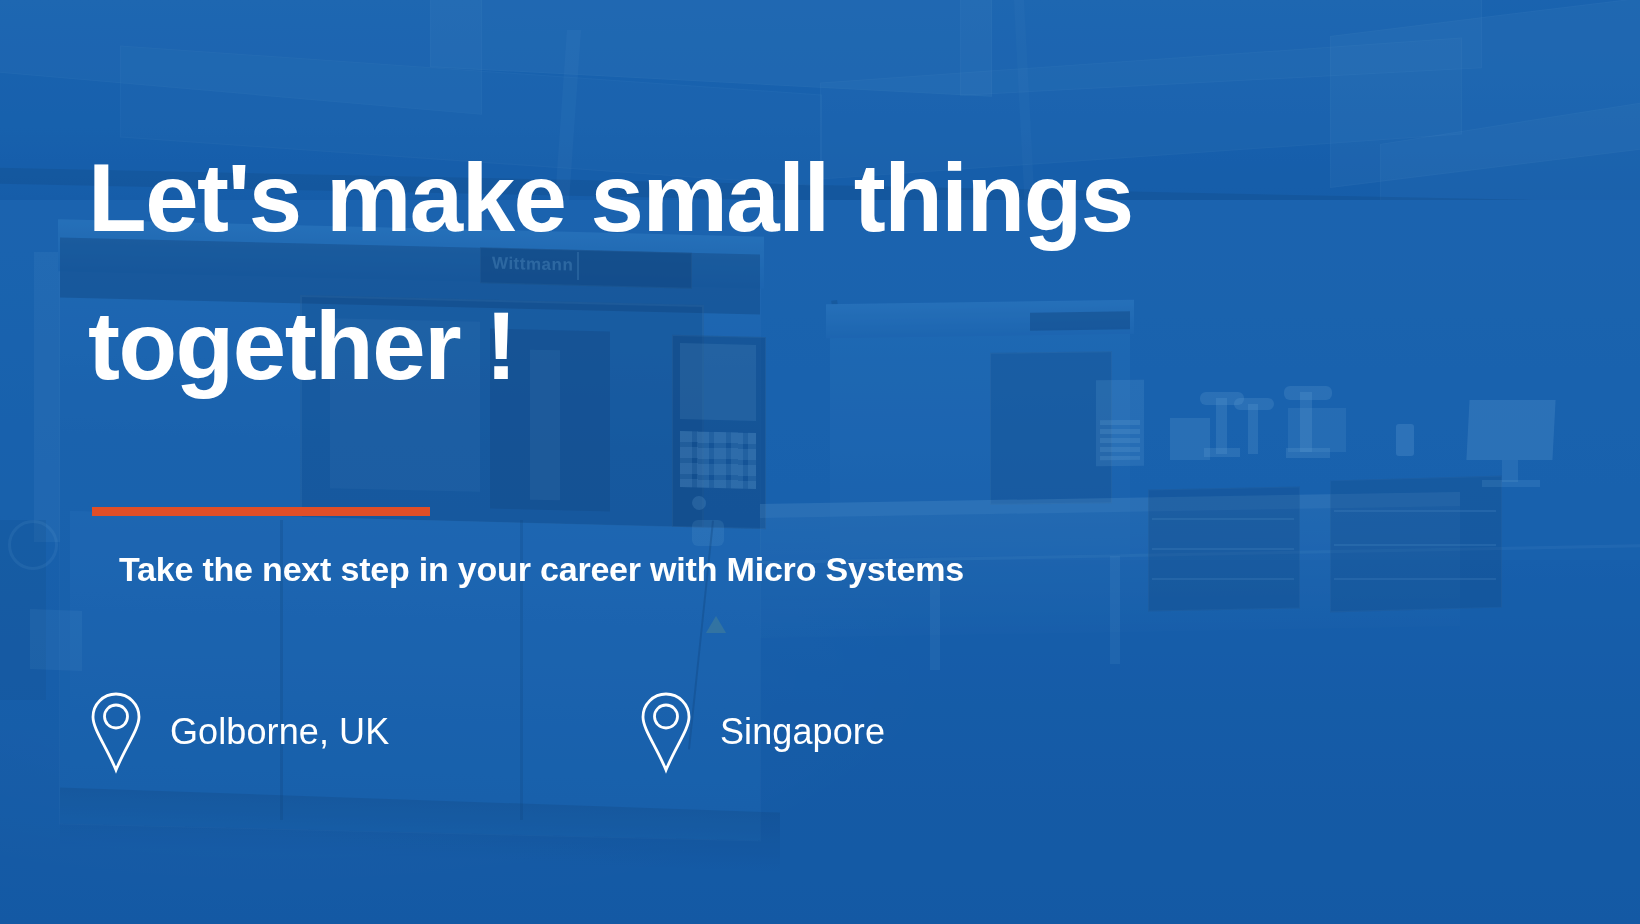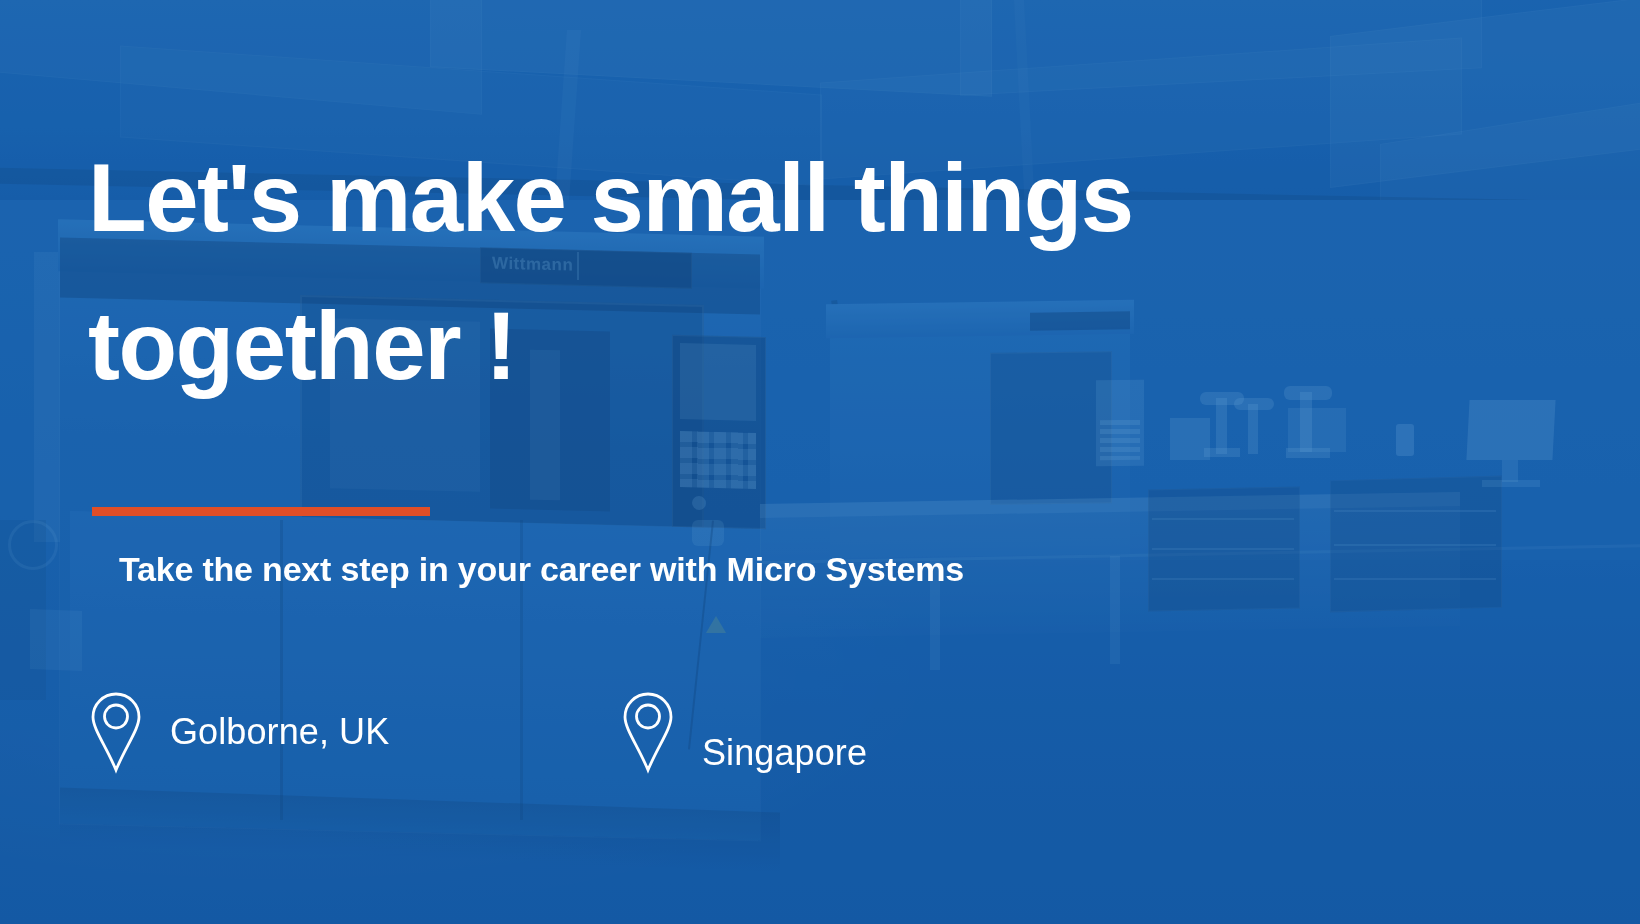--- a/index.html
+++ b/index.html
@@ -192,21 +192,21 @@
   .subhead{
     position:absolute;left:92px;top:550px;
     color:#ffffff;font-weight:bold;font-size:34px;letter-spacing:-.2px;
     font-family:"Liberation Sans",sans-serif;
     margin-left:27px;
   }
 
   .locations{position:absolute;left:88px;top:690px;width:1400px;height:100px;}
   .loc{position:absolute;display:flex;align-items:center;gap:26px;}
   .loc.l0{left:0px;top:0px;}
-  .loc.l1{left:532px;top:0px;align-items:flex-end;}
+  .loc.l1{left:550px;top:0px;}
   .loc.l2{left:1062px;top:0px;}
   .pin{width:56px;height:84px;flex:0 0 auto;display:block;}
   .loc-label{color:#ffffff;font-size:36px;font-weight:normal;letter-spacing:.1px;
         font-family:"Liberation Sans",sans-serif;white-space:nowrap;}
 </style>
 </head>
 <body>
 
 <div class="stage">
 

